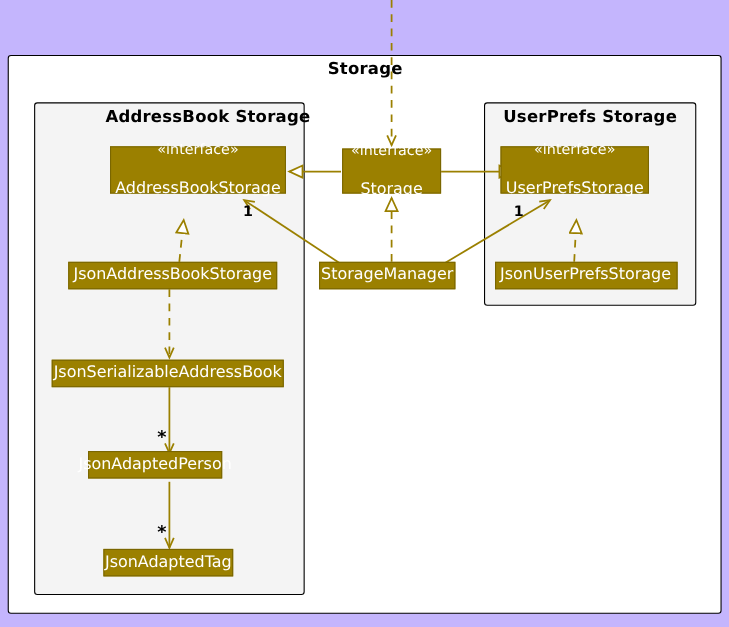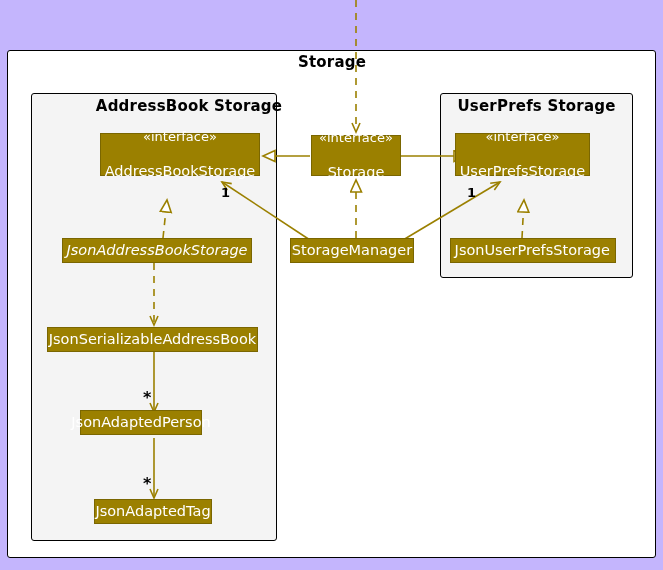--- a/index.html
+++ b/index.html
@@ -144,21 +144,21 @@
   <div class="cls" style="left:311px; top:135px; width:90px; height:41px;">
     <span class="stereo">«interface»</span>
     <span class="cname">Storage</span>
   </div>
 
   <div class="cls" style="left:455px; top:133px; width:135px; height:43px;">
     <span class="stereo">«interface»</span>
     <span class="cname">UserPrefsStorage</span>
   </div>
 
-  <div class="cls cls-simple" style="left:62px; top:238px; width:190px; height:25px;font-style:italic;">
+  <div class="cls cls-simple" style="left:62px; top:238px; width:190px; height:25px;">
     <span>JsonAddressBookStorage</span>
   </div>
 
   <div class="cls cls-simple" style="left:290px; top:238px; width:124px; height:25px;">
     <span>StorageManager</span>
   </div>
 
   <div class="cls cls-simple" style="left:450px; top:238px; width:166px; height:25px;align-items:flex-end;">
     <span>JsonUserPrefsStorage</span>
   </div>

